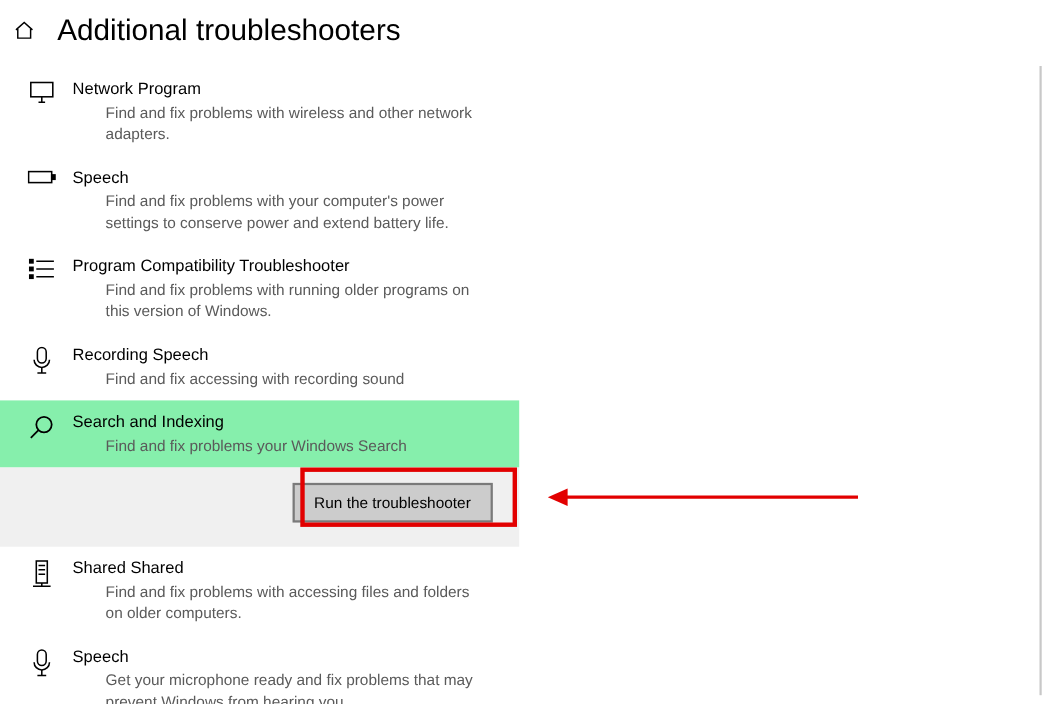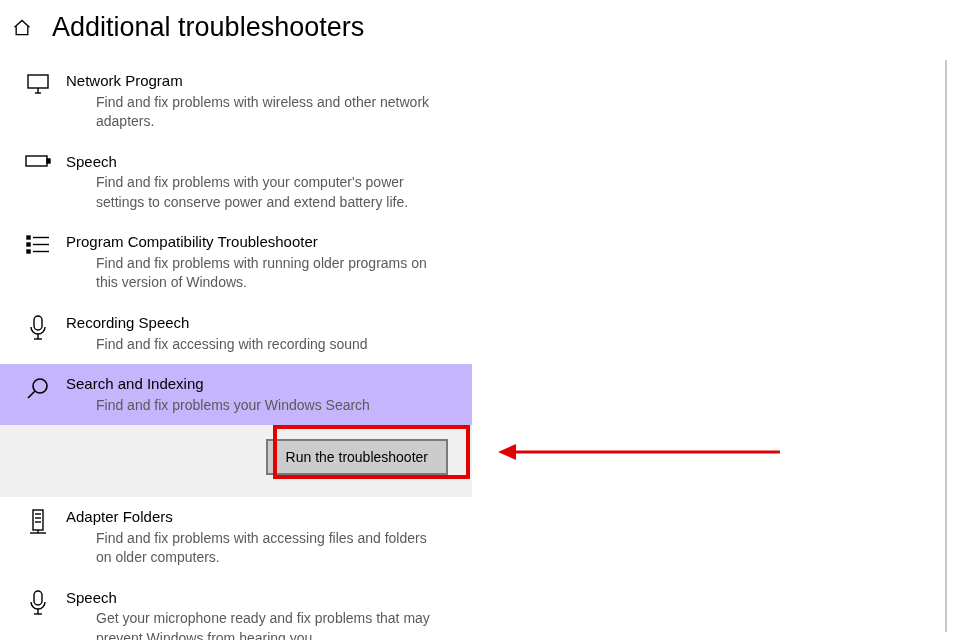--- a/index.html
+++ b/index.html
@@ -32,21 +32,21 @@
     display: flex;
     flex-direction: column;
   }
   .item {
     display: flex;
     align-items: flex-start;
     padding: 10px 24px 10px 24px;
     width: 472px;
   }
   .item.selected {
-    background: #c4b5fd;
+    background: #86efac;
   }
   .item-icon {
     width: 28px;
     display: flex;
     justify-content: center;
     margin-right: 14px;
     padding-top: 2px;
     flex-shrink: 0;
   }
   .item-text {
@@ -199,21 +199,21 @@
       <svg width="20" height="26" viewBox="0 0 20 26" fill="none" stroke="#000" stroke-width="1.4">
         <rect x="5" y="1" width="10" height="20"></rect>
         <line x1="7" y1="5" x2="13" y2="5"></line>
         <line x1="7" y1="9" x2="13" y2="9"></line>
         <line x1="7" y1="13" x2="13" y2="13"></line>
         <line x1="2" y1="24" x2="18" y2="24"></line>
         <line x1="10" y1="21" x2="10" y2="24"></line>
       </svg>
     </div>
     <div class="item-text">
-      <div class="item-title">Adapter Folders</div>
+      <div class="item-title">Shared Shared</div>
       <div class="item-desc">Find and fix problems with accessing files and folders on older computers.</div>
     </div>
   </div>
 
   <div class="item">
     <div class="item-icon">
       <svg width="20" height="26" viewBox="0 0 20 26" fill="none" stroke="#000" stroke-width="1.4">
         <rect x="6" y="1" width="8" height="14" rx="4"></rect>
         <path d="M3 12 a7 7 0 0 0 14 0"></path>
         <line x1="10" y1="19" x2="10" y2="24"></line>

